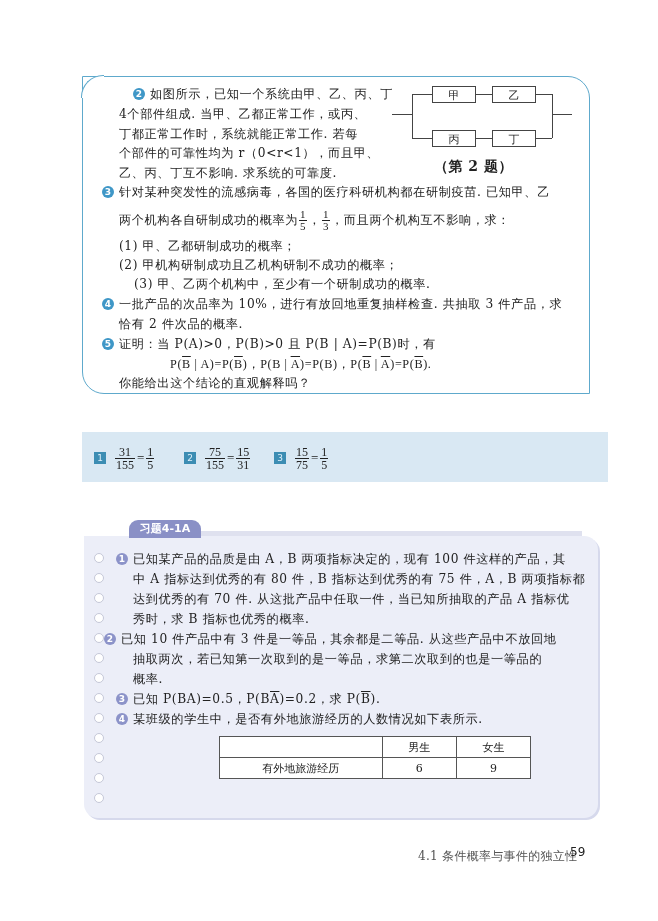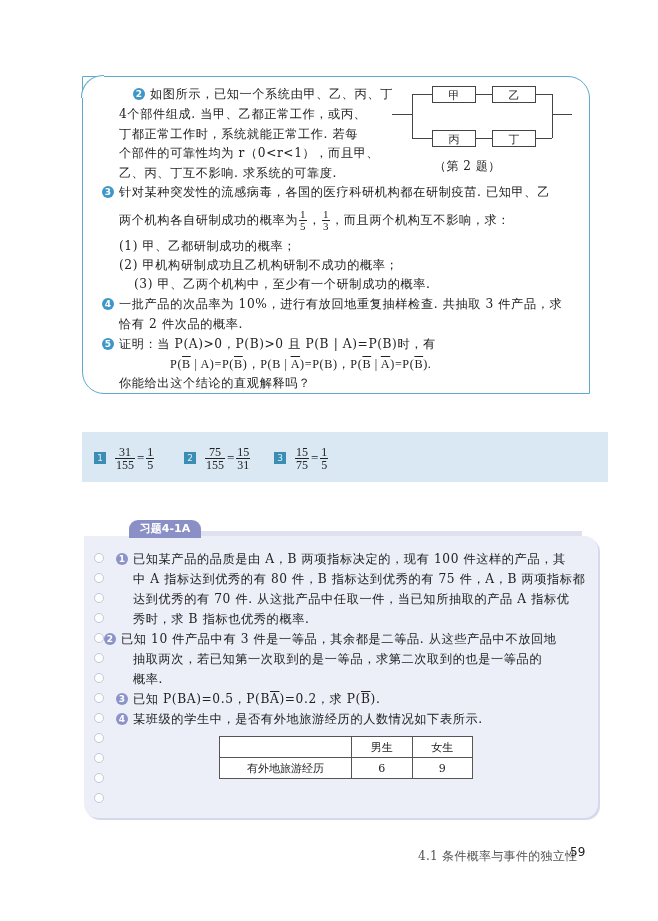--- a/index.html
+++ b/index.html
@@ -17,21 +17,21 @@
   .badge { display:inline-block; width:12px; height:12px; border-radius:50%; background:#3f97c7; color:#fff;
     font-size:9px; line-height:12px; text-align:center; font-family:"DejaVu Sans","Liberation Sans",sans-serif;
     font-weight:bold; vertical-align:1px; margin-right:5px; letter-spacing:0; }
   .badge.purple { background:#8c93c9; }
 
   
   .diagram { position:absolute; left:392px; top:84px; width:180px; height:90px; }
   .diagram .w { position:absolute; background:#444; }
   .diagram .comp { position:absolute; width:44px; height:17px; border:1px solid #444; background:#fff;
     font-size:11px; line-height:17px; text-align:center; box-sizing:border-box; }
-  .diagram .caption { position:absolute; left:42px; top:74px; font-size:12px; font-weight:normal; letter-spacing:0.5px; }
+  .diagram .caption { position:absolute; left:42px; top:74px; font-size:14px; font-weight:bold; letter-spacing:0.5px; }
 
   .frac { display:inline-block; vertical-align:middle; text-align:center; font-size:11px; line-height:11px; margin:0 1px; }
   .frac .num { display:block; padding:0 1px; border-bottom:1px solid #222; }
   .frac .den { display:block; padding:0 1px; }
 
   
   .hint-bar { position:absolute; left:82px; top:432px; width:526px; height:50px; background:#d9e8f3; }
   .hint-item { position:absolute; top:13px; height:26px; display:flex; align-items:center; }
   .hint-num { width:12px; height:12px; background:#3c8db3; color:#dff0fa; font-size:9px; line-height:12px; text-align:center;
     font-family:"DejaVu Sans","Liberation Sans",sans-serif; margin-right:8px; }
@@ -40,21 +40,21 @@
 
   
   .ex-panel { position:absolute; left:84px; top:536px; width:514px; height:282px; background:#eceef8;
     border-radius:0 14px 14px 14px; box-shadow: 2px 2px 0 #d6d9ec; }
   .ex-tab { position:absolute; left:129px; top:520px; width:72px; height:18px; background:#8a90c6; border-radius:9px 9px 0 0;
     color:#fff; font-family:"DejaVu Sans","Liberation Sans",sans-serif; font-weight:bold; font-size:11px; line-height:18px; text-align:center; }
   .ex-tab-line { position:absolute; left:200px; top:531px; width:382px; height:5px; background:#dfe1ef; }
   .ring { position:absolute; left:94px; width:8px; height:8px; border:1px solid #c5c8d8; border-radius:50%; background:#fff; }
   .ex-line { position:absolute; left:120px; font-size:12.2px; line-height:16px; white-space:nowrap; letter-spacing:0.6px; }
 
-  table.ex-table { position:absolute; left:219px; top:736px; width:254px; border-collapse:collapse; border:1.4px solid #333;
+  table.ex-table { position:absolute; left:219px; top:736px; width:312px; border-collapse:collapse; border:1.4px solid #333;
     font-size:11px; background:#fff; }
   table.ex-table td { border:1px solid #555; height:20px; text-align:center; padding:0; }
   table.ex-table td.h { width:135px; }
   table.ex-table td.c { width:61px; }
 
   .footer { position:absolute; top:848px; left:418px; font-size:12px; color:#555; letter-spacing:0.3px; }
   .page-num { position:absolute; top:845px; left:570px; font-family:"DejaVu Sans","Liberation Sans",sans-serif; font-size:12px; color:#222; }
 </style>
 </head>
 <body>

